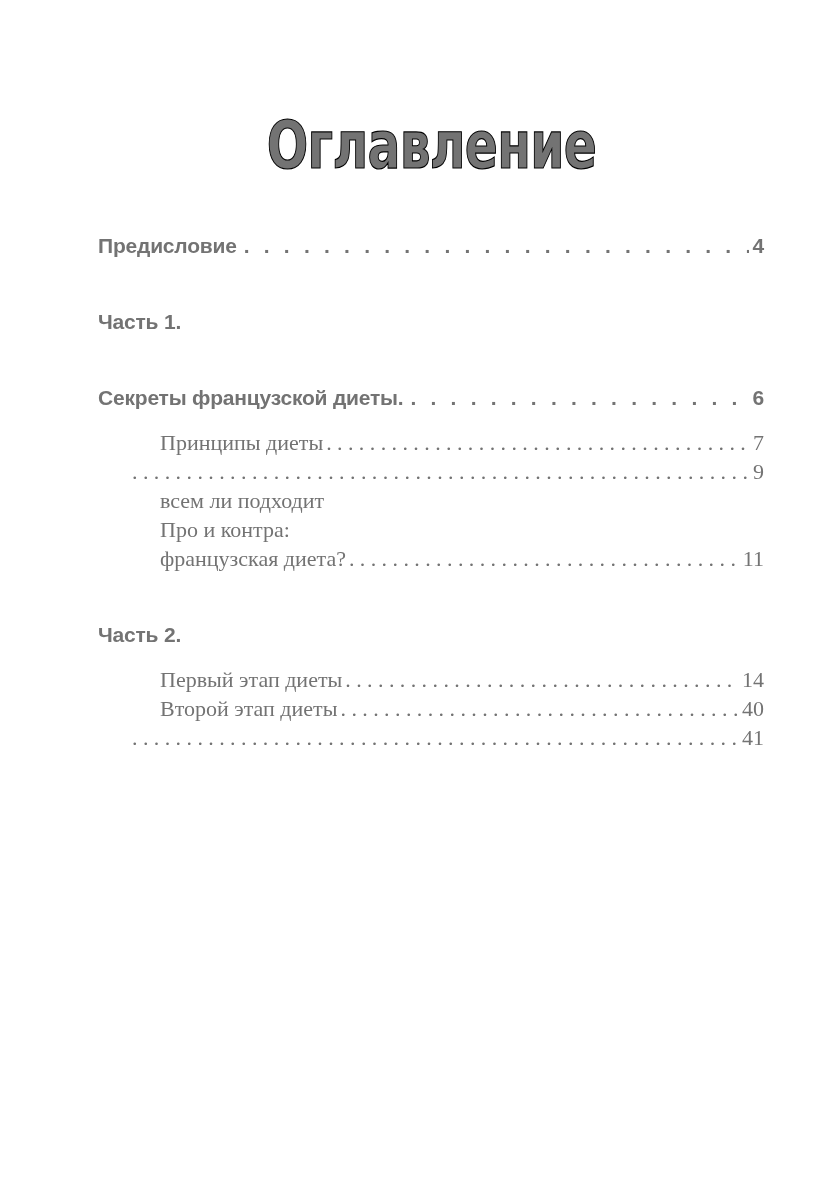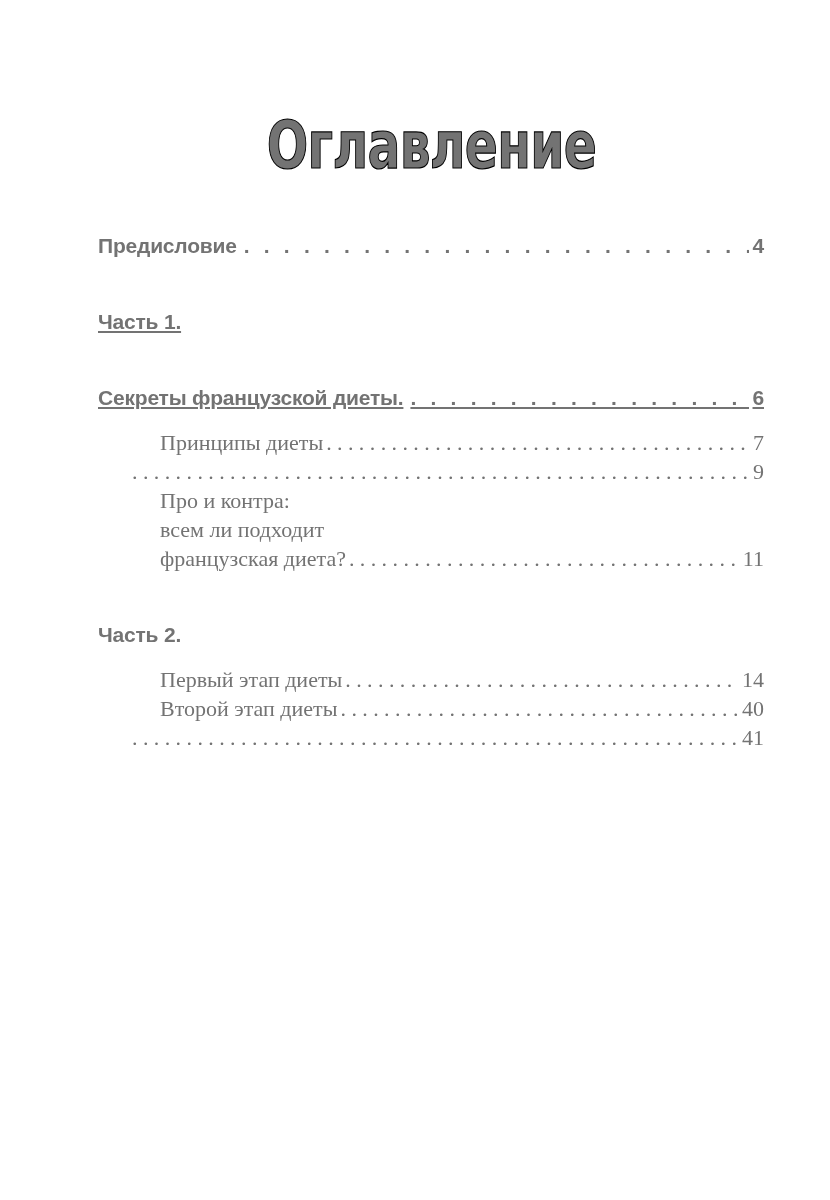--- a/index.html
+++ b/index.html
@@ -69,21 +69,21 @@
   .sub .leader::after {
     content: "...........................................................................";
     letter-spacing: 5.4px;
     padding-left: 3px;
   }
   .pagenum {
     flex: 0 0 auto;
     padding-left: 4px;
     white-space: nowrap;
   }
-  .gap-part1 { margin-top: 18px; text-decoration: underline; }
+  .gap-part1 { margin-top: 18px; }
   .gap-sub1  { margin-top: 16px; text-align: right; }
   .gap-part2 { margin-top: 9px; }
   .gap-sub2  { margin-top: 16px; }
 </style>
 </head>
 <body>
 
 <div class="sheet">
 
   <div class="title-wrap">
@@ -114,24 +114,24 @@
         <span class="label">Принципы диеты</span>
         <span class="leader"></span>
         <span class="pagenum">7</span>
       </div>
       <div class="row sub">
         <span class="leader"></span>
         <span class="pagenum">9</span>
       </div>
       <div>
         <div class="row sub">
-          <span class="label">Про и контра:</span>
+          <span class="label">всем ли подходит</span>
         </div>
         <div class="row sub">
-          <span class="label">всем ли подходит</span>
+          <span class="label">Про и контра:</span>
         </div>
         <div class="row sub">
           <span class="label">французская диета?</span>
           <span class="leader"></span>
           <span class="pagenum">11</span>
         </div>
       </div>
     </div>
 
     <div class="gap-part2">

